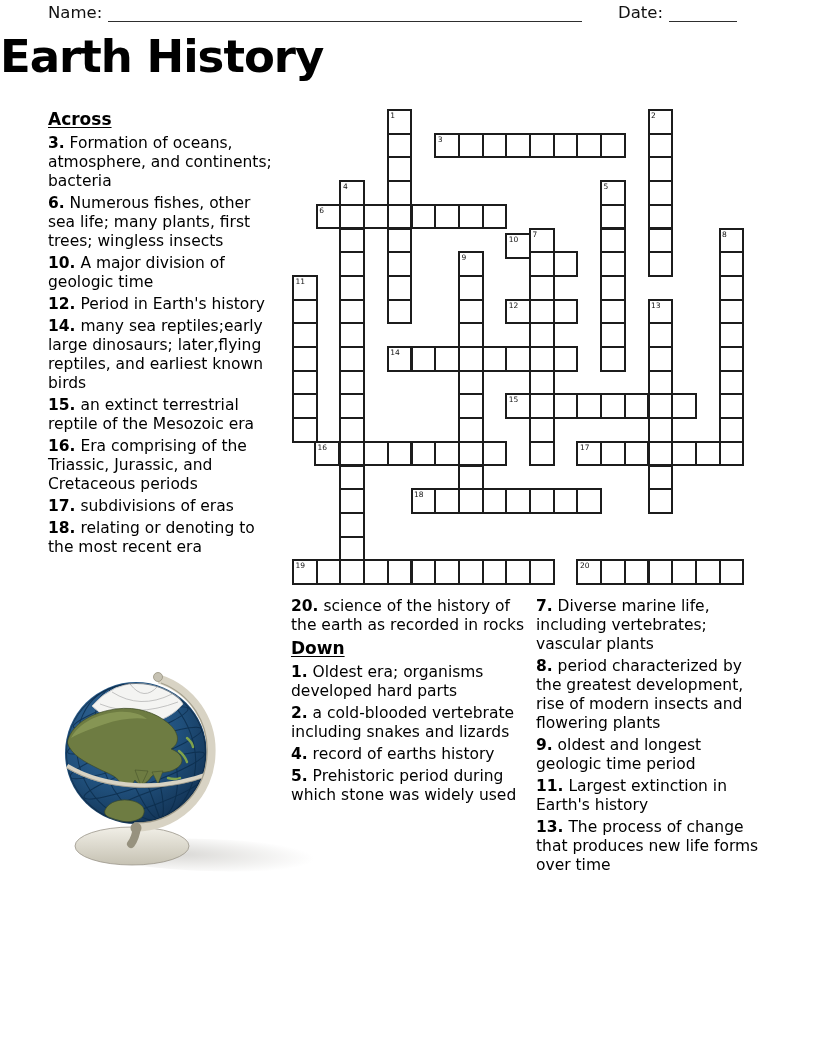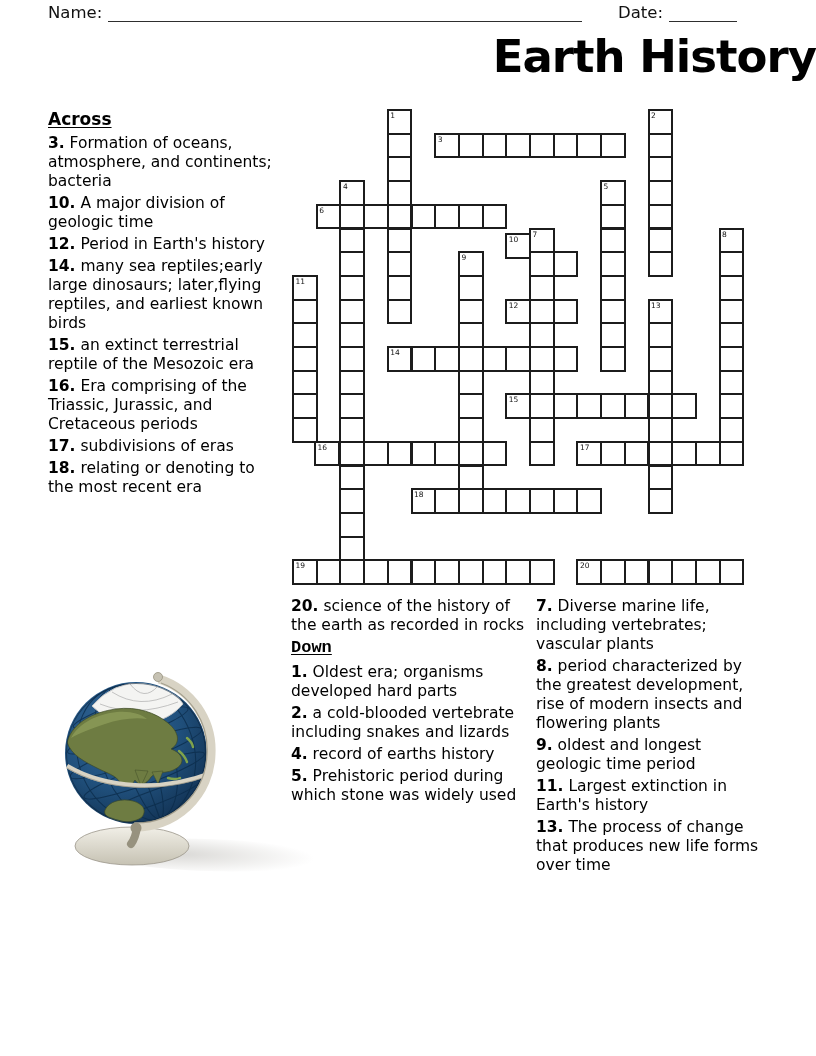--- a/index.html
+++ b/index.html
@@ -5,40 +5,40 @@
   html,body{margin:0;padding:0;}
   body{width:816px;height:1056px;background:#fff;position:relative;overflow:hidden;
        font-family:"DejaVu Sans","Liberation Sans",sans-serif;color:#000;}
 
   
   .name-row{position:absolute;left:48px;top:3px;width:689px;display:flex;
             align-items:flex-end;font-size:16.5px;color:#111;z-index:2;}
   .fill-line{border-bottom:1.7px solid #2e2e2e;height:16px;}
   .name-line{flex:1;margin-left:6px;margin-right:36px;}
   .date-line{width:68px;margin-left:6px;}
-  h1.title{position:absolute;top:30px;left:0;width:816px;margin:0;text-align:right;
+  h1.title{position:absolute;top:30px;left:0;width:816px;margin:0;text-align:left;
            font-size:45px;font-weight:600;letter-spacing:-1px;color:#000;z-index:2;}
 
   
   #crossword{position:absolute;left:292px;top:109px;z-index:1;}
   .cell{position:absolute;box-sizing:border-box;width:25.7px;height:25.7px;
         border:2px solid #1c1c1c;background:#fff;}
   .cell .num{position:absolute;top:0px;left:1.5px;font-size:7.5px;line-height:9px;
              color:#111;font-weight:400;}
 
   
   .clue-col{position:absolute;z-index:2;}
   #across-col{left:48px;top:109px;width:233px;}
   #mid-col{left:291px;top:597px;width:235px;}
   #right-col{left:536px;top:597px;width:233px;}
   .clue{font-size:15.5px;line-height:19px;margin-bottom:3px;}
   .clue b{font-weight:bold;}
   .clue-heading{font-size:17px;line-height:20px;font-weight:bold;
                 text-decoration:underline;text-underline-offset:2px;margin-bottom:5px;}
-  #mid-col .clue-heading{margin-top:2px;font-family:Liberation Mono, monospace;}
+  #mid-col .clue-heading{margin-top:2px;}
 
   
   #globe{position:absolute;left:40px;top:652px;width:300px;height:230px;
          z-index:0;pointer-events:none;}
 </style>
 </head>
 <body>
 
 <div class="name-row">
   <span>Name:</span>
@@ -242,20 +242,21 @@
     <div class="cell" style="left: 355.5px; top: 450.3px;"></div>
     <div class="cell" style="left: 379.2px; top: 450.3px;"></div>
     <div class="cell" style="left: 402.9px; top: 450.3px;"></div>
     <div class="cell" style="left: 426.6px; top: 450.3px;"></div>
   </div>
 
 <div class="clue-col" id="across-col">
   <div class="clue-heading">Across</div>
   <div id="across-list">
       <div class="clue"><b>3.</b> Formation of oceans, atmosphere, and continents; bacteria</div>
+      <div class="clue"><b>6.</b> Numerous fishes, other sea life; many plants, first trees; wingless insects</div>
       <div class="clue"><b>10.</b> A major division of geologic time</div>
       <div class="clue"><b>12.</b> Period in Earth's history</div>
       <div class="clue"><b>14.</b> many sea reptiles;early large dinosaurs; later,flying reptiles, and earliest known birds</div>
       <div class="clue"><b>15.</b> an extinct terrestrial reptile of the Mesozoic era</div>
       <div class="clue"><b>16.</b> Era comprising of the Triassic, Jurassic, and Cretaceous periods</div>
       <div class="clue"><b>17.</b> subdivisions of eras</div>
       <div class="clue"><b>18.</b> relating or denoting to the most recent era</div>
     </div>
 </div>
 

